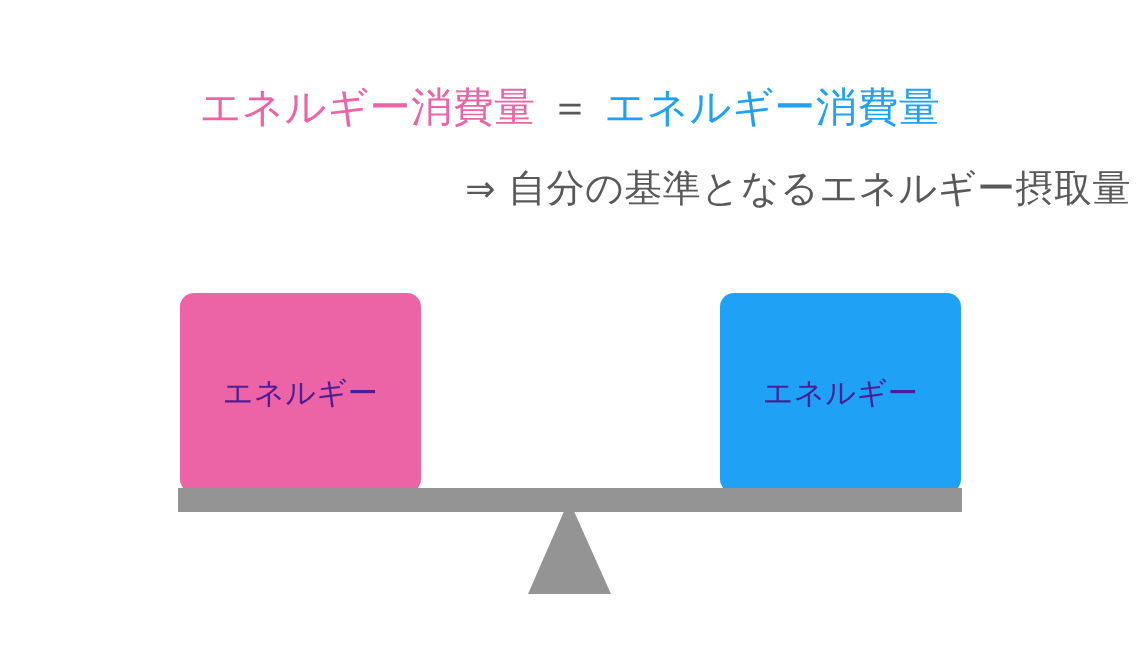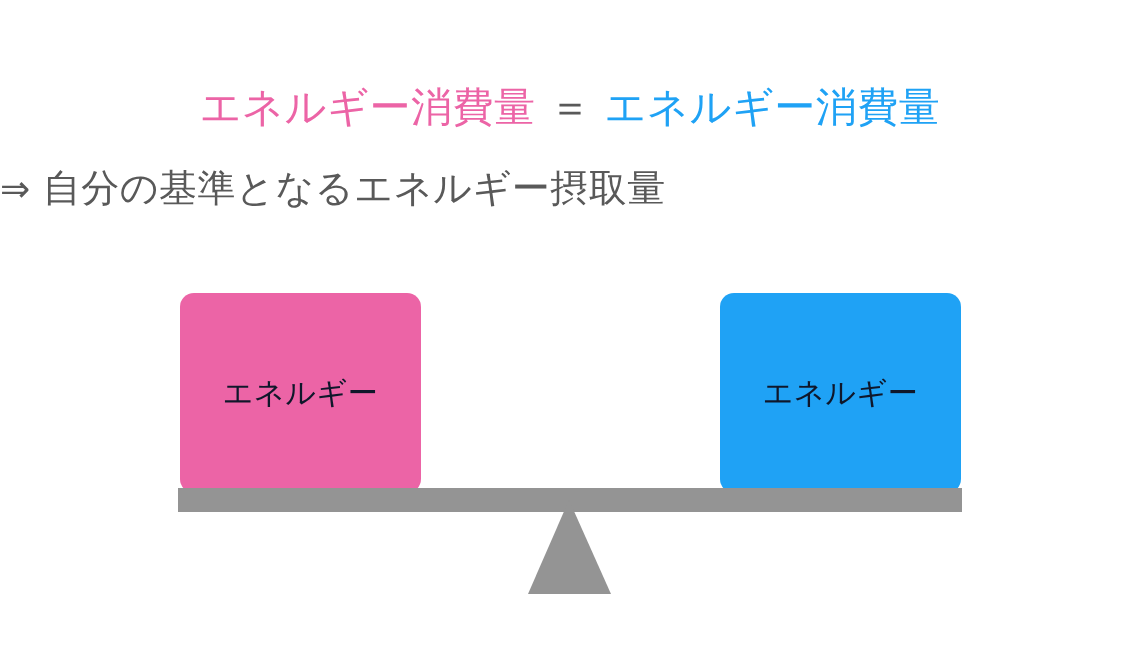--- a/index.html
+++ b/index.html
@@ -39,21 +39,21 @@
     color: #595959;
     padding: 0 14px;
     letter-spacing: 0;
   }
 
   .line2 {
     position: absolute;
     left: 0;
     top: 160px;
     width: 1131px;
-    text-align: left;
+    text-align: right;
     white-space: nowrap;
     color: #595959;
     font-size: 38px;
     line-height: 56px;
     letter-spacing: 0.5px;
     font-weight: 400;
   }
   .arrow-glyph {
     padding-right: 12px;
     font-size: 36px;
@@ -67,21 +67,21 @@
     width: 1140px;
     height: 666px;
   }
 
   .pan {
     position: absolute;
     top: 293px;
     width: 241px;
     height: 200px;
     border-radius: 14px;
-    color: #0f172a;
+    color: #4c1d95;
     font-size: 30px;
     line-height: 48px;
     letter-spacing: 0.5px;
     display: flex;
     flex-direction: column;
     align-items: center;
     justify-content: center;
     box-sizing: border-box;
   }
   .pan-left {

